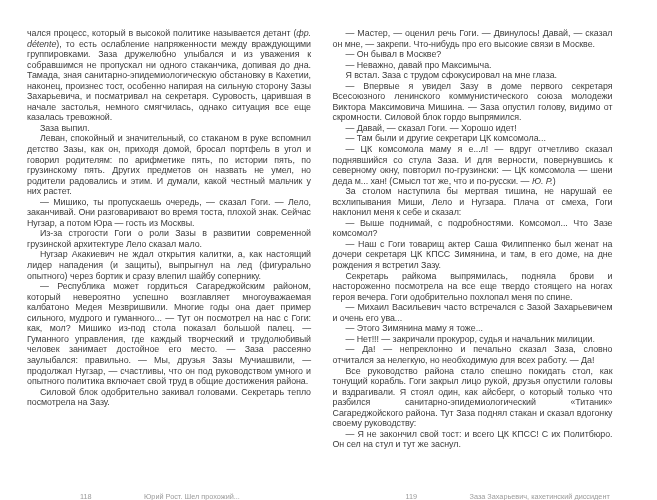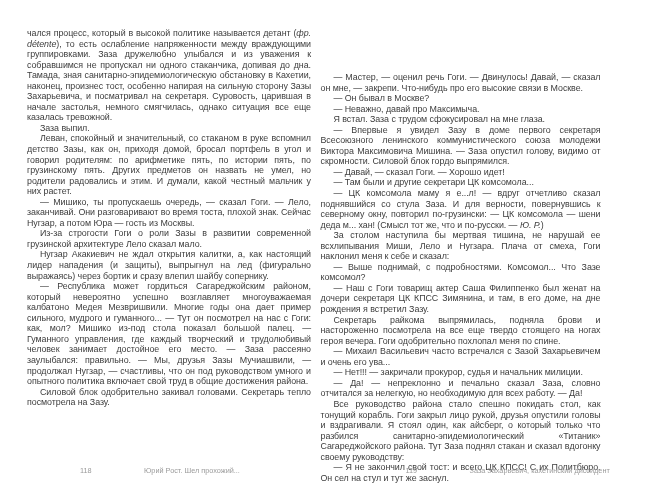--- a/index.html
+++ b/index.html
@@ -30,37 +30,36 @@
     position: absolute;
     top: 28px;
     left: 27px;
     width: 284px;
     font-size: 8.9px;
     line-height: 10.55px;
     text-align: justify;
     letter-spacing: -0.05px;
   }
   .page-right .page-text {
-    left: 16px;
+    left: 28px;
     width: 280px;
-    margin-top: 44px;
   }
   .page-text p {
     margin: 0;
     padding: 0;
   }
   .page-text p.ind {
     text-indent: 13px;
   }
   .page-text em {
     font-style: italic;
   }
   .page-footer {
     position: absolute;
-    top: 466px;
+    top: 492px;
     left: 0;
     width: 100%;
     font-size: 7.3px;
     line-height: 9px;
     color: #9b9b9b;
     display: flex;
     align-items: baseline;
   }
   .page-left .page-footer { padding-left: 80px; }
   .page-right .page-footer { padding-left: 101px; }
@@ -79,21 +78,21 @@
 
 <div class="spread">
 
   <section class="page page-left">
     <div class="page-text">
         <p><span>чался процесс, который в высокой политике называется детант (</span><em>фр. détente</em><span>), то есть ослабление напряженности между враждующими группировками. Заза дружелюбно улыбался и из уважения к собравшимся не пропускал ни одного стаканчика, допивая до дна. Тамада, зная санитарно-эпидемиологическую обстановку в Кахетии, наконец, произнес тост, особенно напирая на сильную сторону Зазы Захарьевича, и посматривал на секретаря. Суровость, царившая в начале застолья, немного смягчилась, однако ситуация все еще казалась тревожной.</span></p>
         <p class="ind"><span>Заза выпил.</span></p>
         <p class="ind"><span>Леван, спокойный и значительный, со стаканом в руке вспомнил детство Зазы, как он, приходя домой, бросал портфель в угол и говорил родителям: по арифметике пять, по истории пять, по грузинскому пять. Других предметов он назвать не умел, но родители радовались и этим. И думали, какой честный мальчик у них растет.</span></p>
         <p class="ind"><span>— Мишико, ты пропускаешь очередь, — сказал Гоги. — Лело, заканчивай. Они разговаривают во время тоста, плохой знак. Сейчас Нугзар, а потом Юра — гость из Москвы.</span></p>
         <p class="ind"><span>Из-за строгости Гоги о роли Зазы в развитии современной грузинской архитектуре Лело сказал мало.</span></p>
-        <p class="ind"><span>Нугзар Акакиевич не ждал открытия калитки, а, как настоящий лидер нападения (и защиты), выпрыгнул на лед (фигурально выражаясь) через бортик и сразу влепил шайбу сопернику.</span></p>
+        <p class="ind"><span>Нугзар Акакиевич не ждал открытия калитки, а, как настоящий лидер нападения (и защиты), выпрыгнул на лед (фигурально опытного) через бортик и сразу влепил шайбу сопернику.</span></p>
         <p class="ind"><span>— Республика может гордиться Сагареджойским районом, который невероятно успешно возглавляет многоуважаемая калбатоно Медея Мезвришвили. Многие годы она дает пример сильного, мудрого и гуманного... — Тут он посмотрел на нас с Гоги: как, мол? Мишико из-под стола показал большой палец. — Гуманного управления, где каждый творческий и трудолюбивый человек занимает достойное его место. — Заза рассеяно заулыбался: правильно. — Мы, друзья Зазы Мучиашвили, — продолжал Нугзар, — счастливы, что он под руководством умного и опытного политика включает свой труд в общие достижения района.</span></p>
         <p class="ind"><span>Силовой блок одобрительно закивал головами. Секретарь тепло посмотрела на Зазу.</span></p>
       </div>
     <div class="page-footer">
       <span class="pagenum">118</span>
       <span class="runhead">Юрий Рост. Шел прохожий...</span>
     </div>
   </section>
 
   <section class="page page-right">
@@ -104,20 +103,21 @@
         <p class="ind"><span>Я встал. Заза с трудом сфокусировал на мне глаза.</span></p>
         <p class="ind"><span>— Впервые я увидел Зазу в доме первого секретаря Всесоюзного ленинского коммунистического союза молодежи Виктора Максимовича Мишина. — Заза опустил голову, видимо от скромности. Силовой блок гордо выпрямился.</span></p>
         <p class="ind"><span>— Давай, — сказал Гоги. — Хорошо идет!</span></p>
         <p class="ind"><span>— Там были и другие секретари ЦК комсомола...</span></p>
         <p class="ind"><span>— ЦК комсомола маму я е...л! — вдруг отчетливо сказал поднявшийся со стула Заза. И для верности, повернувшись к северному окну, повторил по-грузински: — ЦК комсомола — шени деда м... хан! (Смысл тот же, что и по-русски. — </span><em>Ю. Р.</em><span>)</span></p>
         <p class="ind"><span>За столом наступила бы мертвая тишина, не нарушай ее всхлипывания Миши, Лело и Нугзара. Плача от смеха, Гоги наклонил меня к себе и сказал:</span></p>
         <p class="ind"><span>— Выше поднимай, с подробностями. Комсомол... Что Зазе комсомол?</span></p>
         <p class="ind"><span>— Наш с Гоги товарищ актер Саша Филиппенко был женат на дочери секретаря ЦК КПСС Зимянина, и там, в его доме, на дне рождения я встретил Зазу.</span></p>
         <p class="ind"><span>Секретарь райкома выпрямилась, подняла брови и настороженно посмотрела на все еще твердо стоящего на ногах героя вечера. Гоги одобрительно похлопал меня по спине.</span></p>
         <p class="ind"><span>— Михаил Васильевич часто встречался с Зазой Захарьевичем и очень его ува...</span></p>
+        <p class="ind"><span>— Этого Зимянина маму я тоже...</span></p>
         <p class="ind"><span>— Нет!!! — закричали прокурор, судья и начальник милиции.</span></p>
         <p class="ind"><span>— Да! — непреклонно и печально сказал Заза, словно отчитался за нелегкую, но необходимую для всех работу. — Да!</span></p>
         <p class="ind"><span>Все руководство района стало спешно покидать стол, как тонущий корабль. Гоги закрыл лицо рукой, друзья опустили головы и вздрагивали. Я стоял один, как айсберг, о который только что разбился санитарно-эпидемиологический «Титаник» Сагареджойского района. Тут Заза поднял стакан и сказал вдогонку своему руководству:</span></p>
         <p class="ind"><span>— Я не закончил свой тост: и всего ЦК КПСС! С их Политбюро. Он сел на стул и тут же заснул.</span></p>
       </div>
     <div class="page-footer">
       <span class="pagenum">119</span>
       <span class="runhead">Заза Захарьевич, кахетинский диссидент</span>
     </div>
   </section>

